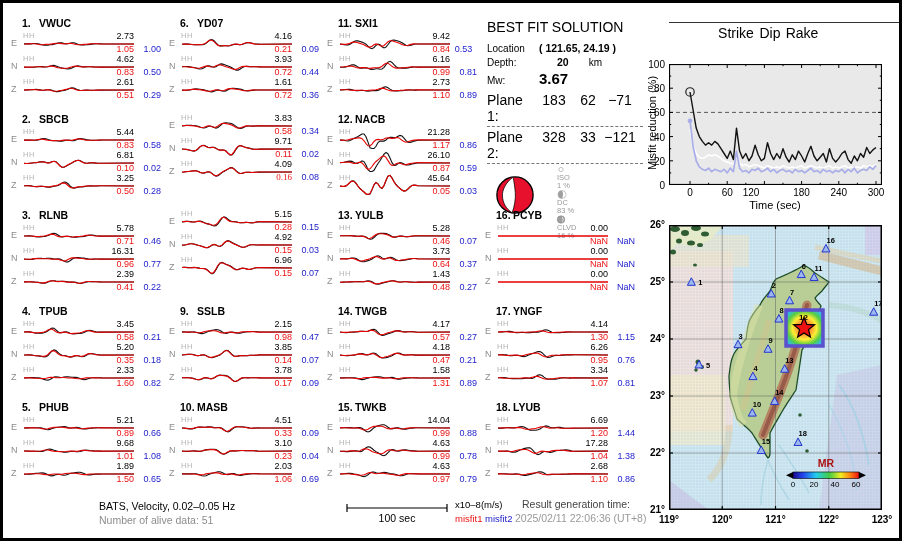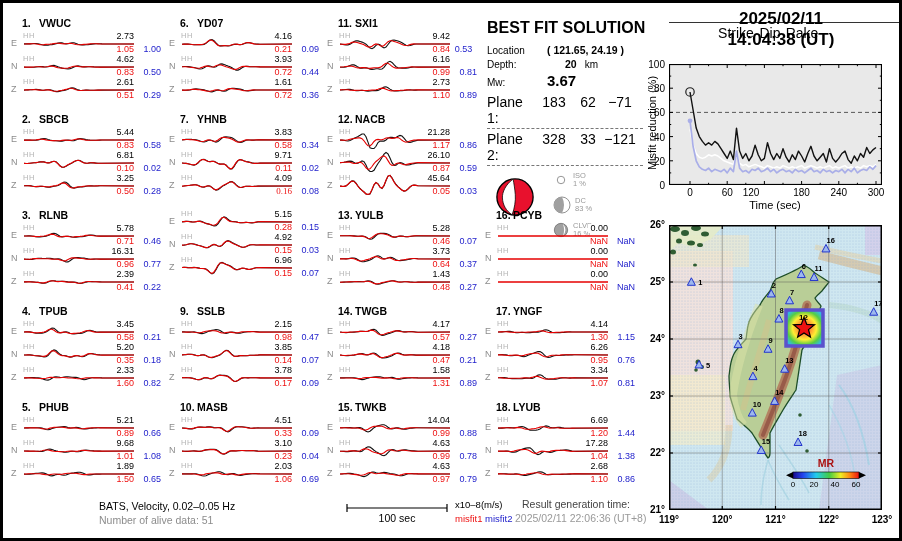--- a/index.html
+++ b/index.html
@@ -15,35 +15,35 @@
   .ch-row{display:flex;height:23px;}
   .comp{width:11px;font-size:9px;color:#8c8c8c;padding-top:7px;}
   .tracewrap{width:112px;height:23px;position:relative;}
   .hh{position:absolute;left:1px;top:0;font-size:7.5px;color:#b4b4b4;letter-spacing:.5px;}
   .trace{position:absolute;left:0;top:0;}
   .amp{position:absolute;right:0;top:1px;font-size:9px;line-height:9px;color:#000;background:#fff;padding-left:2px;}
   .m1{position:absolute;right:0;top:14px;font-size:9px;line-height:9px;padding-left:2px;}
   .m2{width:27px;font-size:9px;line-height:9px;padding-top:14px;text-align:right;}
   
   .bestfit{height:190px;padding-left:2px;}
-  .bf-title{font-size:16px;font-weight:bold;margin:2px 0 7px 0;}
+  .bf-title{font-size:14px;font-weight:normal;margin:2px 0 7px 0;}
   .bf-row{font-size:10px;margin:2px 0;display:flex;align-items:baseline;}
-  .bf-lab{width:60px;}
+  .bf-lab{width:52px;}
   .bf-strong{font-weight:bold;font-size:10.5px;}
   .bf-mw{font-weight:bold;font-size:15px;}
   .bf-tbl{width:156px;font-size:14px;margin-top:3px;}
   .bf-tr{display:flex;padding:2px 0;}
   .bf-tr.hdr{border-top:1px solid #333;font-weight:normal;}
   .bf-tr.dash{border-top:1px dashed #777;}
   .bf-tr.bot{border-top:1px dashed #777;height:0;padding:0;}
   .c0{width:47px;} .c1{width:40px;text-align:center;} .c2{width:28px;text-align:center;} .c3{width:36px;text-align:center;}
   .balls{display:flex;margin-top:5px;}
   .mainball{margin-left:8px;margin-top:6px;}
   .smalls{margin-left:18px;margin-top:-4px;}
-  .sball-row{display:flex;align-items:center;height:25px;}
+  .sball-row{display:flex;height:25px;flex-direction:column;}
   .sb-label{font-size:7.5px;color:#999;margin-left:4px;line-height:8px;white-space:pre-line;}
   
   .hdr{position:absolute;left:658px;top:5px;width:240px;text-align:center;font-weight:bold;}
   .hdr-date{font-size:17px;line-height:21px;}
   .hdr-time{font-size:17px;line-height:21px;}
   
   #misfit-svg{position:absolute;left:666px;top:61px;}
   .plot-ylab{position:absolute;left:579px;top:114px;width:140px;text-align:center;font-size:11px;
              transform:rotate(-90deg);}
   .plot-xlab{position:absolute;left:697px;top:196px;width:150px;text-align:center;font-size:11px;}
@@ -321,21 +321,20 @@
                 <path d="M2,13.1L4,13.1L6,13.1L8,12.9L10,12.7L12,12.4L14,12.3L16,12.4L18,12.6L20,12.8L22,13.1L24,13.4L26,13.9L28,14.3L30,14.3L32,13.9L34,13.2L36,12.9L38,13.0L40,13.5L42,13.8L44,13.5L46,12.7L48,11.9L50,11.5L52,11.6L54,11.9L56,12.2L58,12.5L60,12.8L62,13.3L64,13.7L66,13.8L68,13.6L70,13.3L72,13.1L74,12.9L76,13.0L78,13.0L80,13.0L112,13" stroke="#e60000" stroke-width="1.1" fill="none"></path>
               </svg>
               <span class="hh">HH</span>
               <div class="amp">1.61</div>
               <div class="m1" style="color: rgb(238, 17, 17);">0.72</div>
             </div>
             <div class="m2" style="color: rgb(34, 34, 204);">0.36</div>
           </div>
         </div>
         <div class="station">
-          <div class="st-hdr"><span class="st-num">7.</span><span>YHNB</span></div>
           <div class="ch-row">
             <span class="comp">E</span>
             <div class="tracewrap">
               <svg class="trace" width="112" height="23" viewBox="0 0 112 23">
                 <path d="M2,13.0L4,12.7L6,12.4L8,12.2L10,12.2L12,12.4L14,12.5L16,12.8L18,13.3L20,14.0L22,14.8L24,15.0L26,14.5L28,13.5L30,13.0L32,13.4L34,14.4L36,15.1L38,14.5L40,12.8L42,11.0L44,10.0L46,9.8L48,10.0L50,10.3L52,10.8L54,11.9L56,13.4L58,14.8L60,15.4L62,15.1L64,14.2L66,13.3L68,13.0L70,13.0L72,13.1L74,13.1L76,13.0L78,12.9L80,12.9L112,13" stroke="#111111" stroke-width="1.1" fill="none"></path>
                 <path d="M2,12.8L4,12.6L6,12.5L8,12.5L10,12.6L12,12.7L14,12.9L16,13.2L18,13.7L20,14.2L22,14.5L24,14.2L26,13.5L28,12.9L30,13.0L32,13.7L34,14.3L36,14.1L38,13.0L40,11.5L42,10.5L44,10.3L46,10.6L48,11.0L50,11.4L52,12.2L54,13.3L56,14.5L58,15.1L60,15.0L62,14.2L64,13.4L66,12.9L68,12.9L70,13.0L72,13.1L74,13.0L76,12.9L78,12.9L80,12.9L112,13" stroke="#e60000" stroke-width="1.1" fill="none"></path>
               </svg>
               <span class="hh">HH</span>
               <div class="amp">3.83</div>
               <div class="m1" style="color: rgb(238, 17, 17);">0.58</div>
@@ -710,21 +709,21 @@
     <div class="wf-col last">
       <div class="bestfit">
         <div class="bf-title">BEST FIT SOLUTION</div>
         <div class="bf-row">
           <span class="bf-lab">Location</span>
           <span class="bf-strong">( 121.65, 24.19 )</span>
         </div>
         <div class="bf-row">
           <span class="bf-lab">Depth:</span>
           <span class="bf-strong" style="margin-left:18px">20</span>
-          <span style="margin-left:8px">km</span>
+          <span style="margin-left:20px">km</span>
         </div>
         <div class="bf-row">
           <span class="bf-lab">Mw:</span>
           <span class="bf-mw">3.67</span>
         </div>
         <div class="bf-tbl">
           <div class="bf-tr hdr">
             <span class="c0"></span>
             <span class="c1">Strike</span>
             <span class="c2">Dip</span>
@@ -894,24 +893,20 @@
                 <div class="amp">2.68</div>
                 <div class="m1" style="color: rgb(238, 17, 17);">1.10</div>
               </div>
               <div class="m2" style="color: rgb(34, 34, 204);">0.86</div>
             </div>
           </div>
         </div>
     </div>
   </div>
 
-  <div class="hdr">
-    <div class="hdr-date">2025/02/11</div>
-    <div class="hdr-time">14:04:38  (UT)</div>
-  </div>
 
   <div class="plot-ylab">Misfit reduction (%)</div>
   <div class="plot-xlab">Time (sec)</div>
   <div class="ann-best" style="color:#e8112d">76.9</div>
   <div class="ann-2">46</div>
   <div class="ann-3" style="color:#8f96d8">44</div>
   <div id="yticks">
       <div class="ytick" style="left: 634px; top: 56px;">100</div>
       <div class="ytick" style="left: 634px; top: 80.2px;">80</div>
       <div class="ytick" style="left: 634px; top: 104.4px;">60</div>

